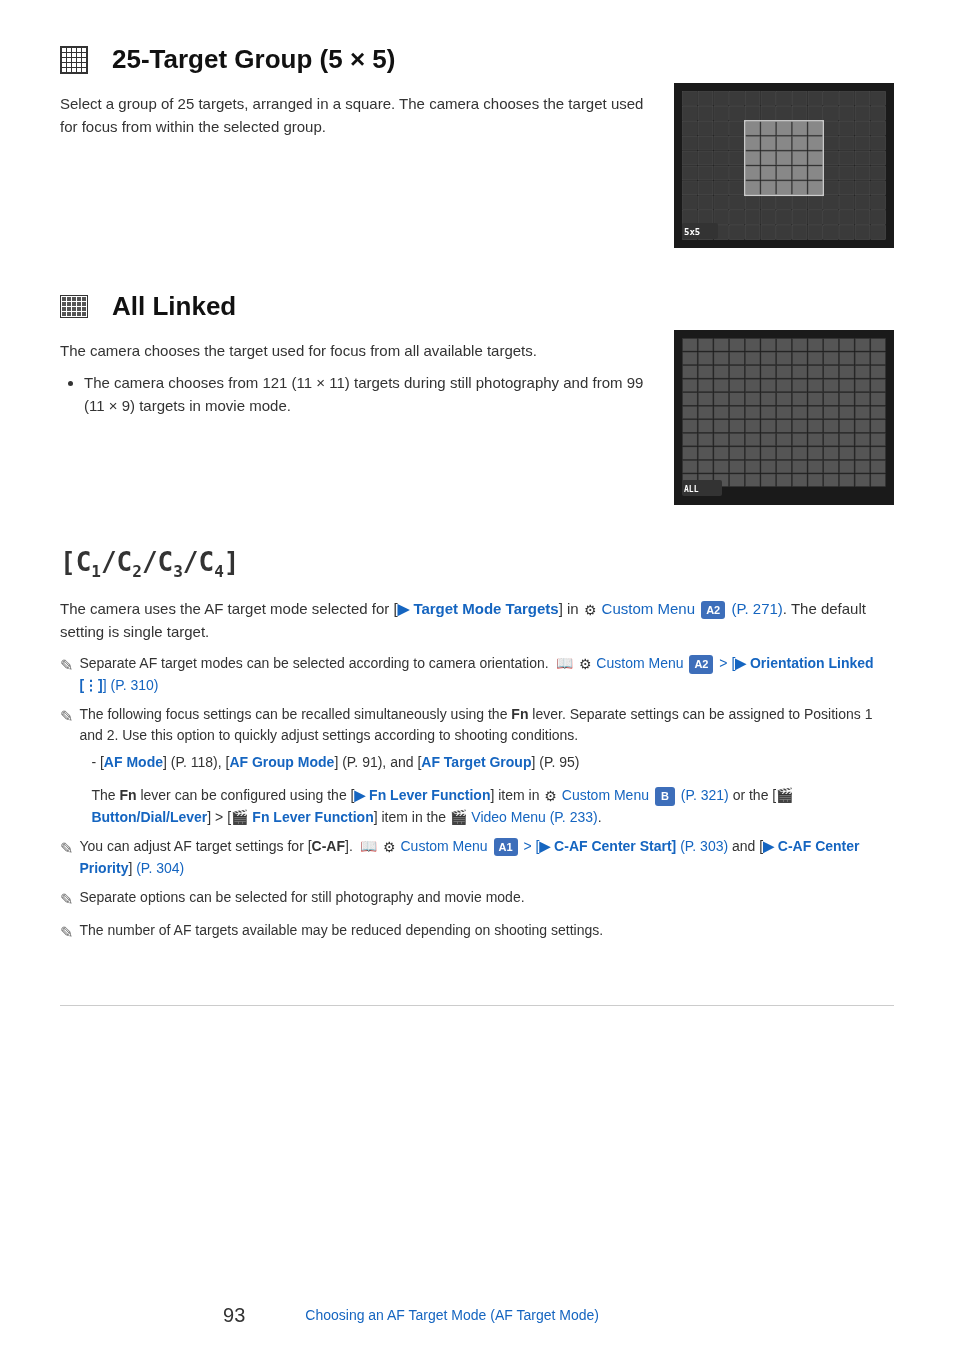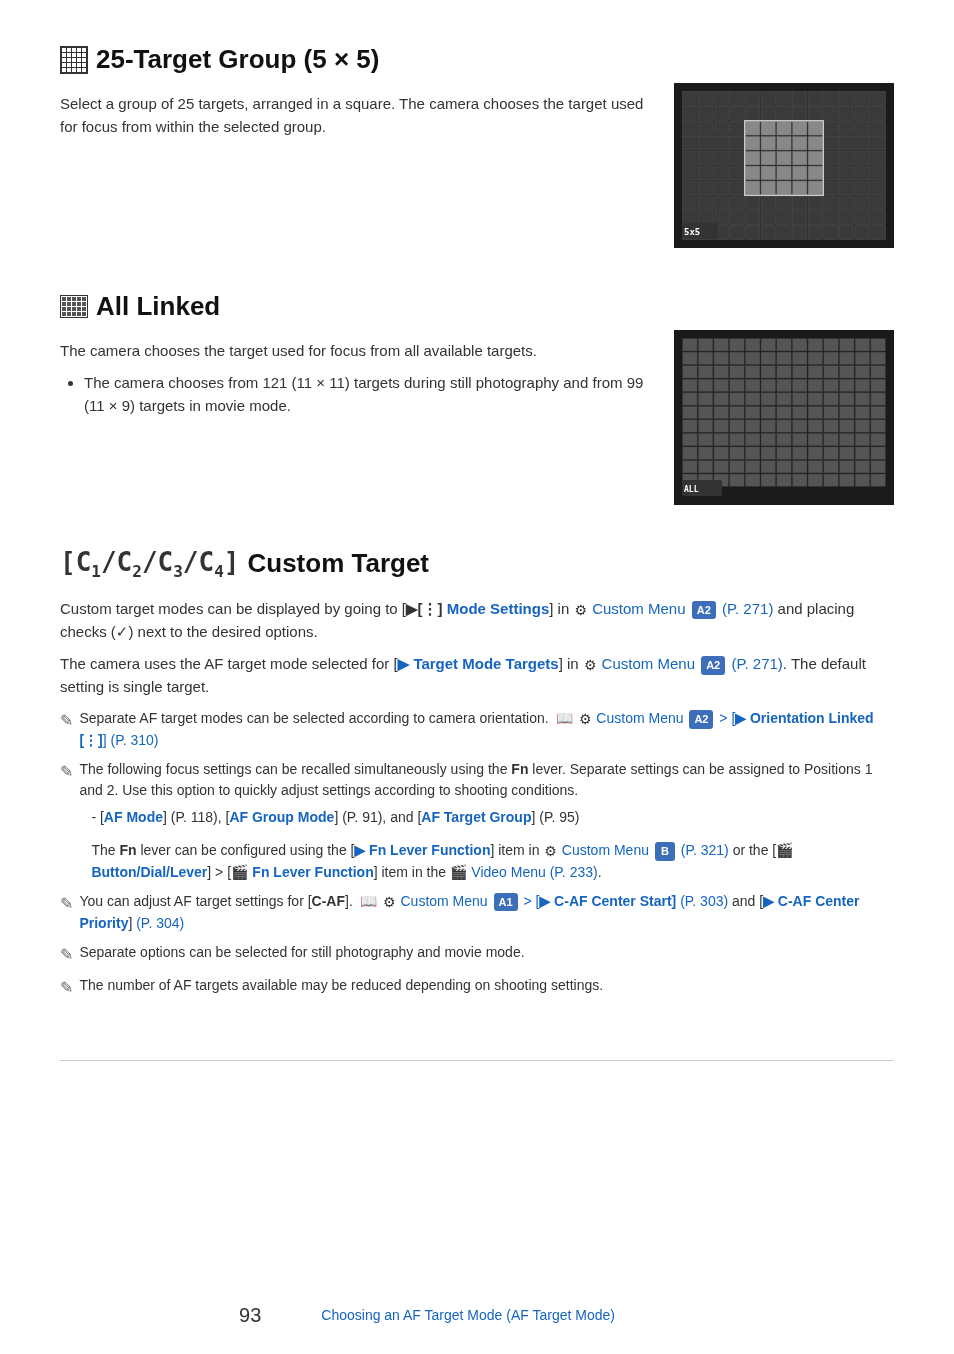--- a/index.html
+++ b/index.html
@@ -14,21 +14,21 @@
       line-height: 1.5;
     }
 
     
     .section-header {
       display: flex;
       align-items: center;
       margin-bottom: 14px;
       margin-top: 36px;
     }
-    .section-header:first-child { margin-top: 0; }
+    .section-header:first-child { margin-top: 0; gap: 16px; }
 
     h2 {
       font-size: 26px;
       font-weight: 700;
       color: #111;
     }
 
     
     p { margin-bottom: 10px; color: #333; font-size: 15px; }
     ul { margin: 8px 0 0 24px; }
@@ -82,21 +82,21 @@
     .section-divider {
       border: none;
       border-top: 1px solid #ccc;
       margin: 32px 0 16px 0;
     }
 
     
     .footer {
       position: fixed;
       bottom: 24px;
-      left: 16px;
+      left: 0;
       width: 822px;
       display: flex;
       justify-content: center;
       align-items: center;
       gap: 60px;
       color: #555;
       font-size: 14px;
       text-align: right;
     }
     .footer-page { font-size: 20px; color: #333; font-weight: 400; }
@@ -501,26 +501,22 @@
       <li>The camera chooses from 121 (11 × 11) targets during still photography and from 99 (11 × 9) targets in movie mode.</li>
     </ul>
   </div>
 </div>
 
 <div style="margin-top: 32px;">
   <div class="section-header">
     <span style="font-size:26px; font-weight:700; margin-right:8px; font-family:monospace; color:#333;">
       [C<sub style="font-size:16px;">1</sub>/C<sub style="font-size:16px;">2</sub>/C<sub style="font-size:16px;">3</sub>/C<sub style="font-size:16px;">4</sub>]
     </span>
-    <h2>Custom Target</h2>
   </div>
 
-  <p>
-    Custom target modes can be displayed by going to [<span style="font-weight:700;">▶[⋮]</span><span class="bold-blue"> Mode Settings</span>] in <span class="gear-inline">⚙</span> <span class="blue">Custom Menu</span> <span class="badge">A2</span> <span class="blue">(P. 271)</span> and placing checks (✓) next to the desired options.
-  </p>
 
   <p>
     The camera uses the AF target mode selected for [<span class="bold-blue">▶ Target Mode Targets</span>] in <span class="gear-inline">⚙</span> <span class="blue">Custom Menu</span> <span class="badge">A2</span> <span class="blue">(P. 271)</span>. The default setting is single target.
   </p>
 
   <div style="margin-top: 10px;">
 
     <div class="note-item">
       <span class="note-icon" style="color:#666;">✎</span>
       <span class="note-content">

